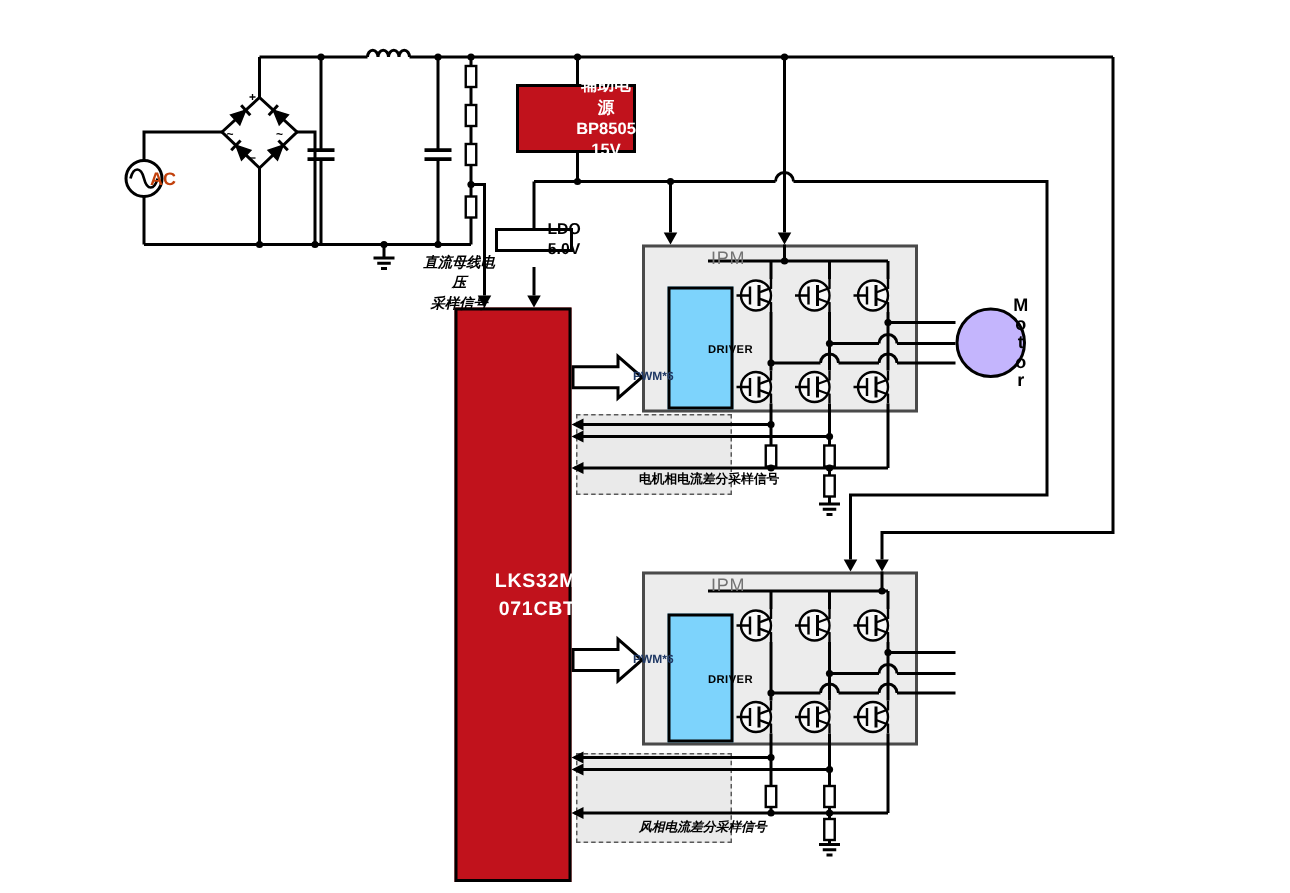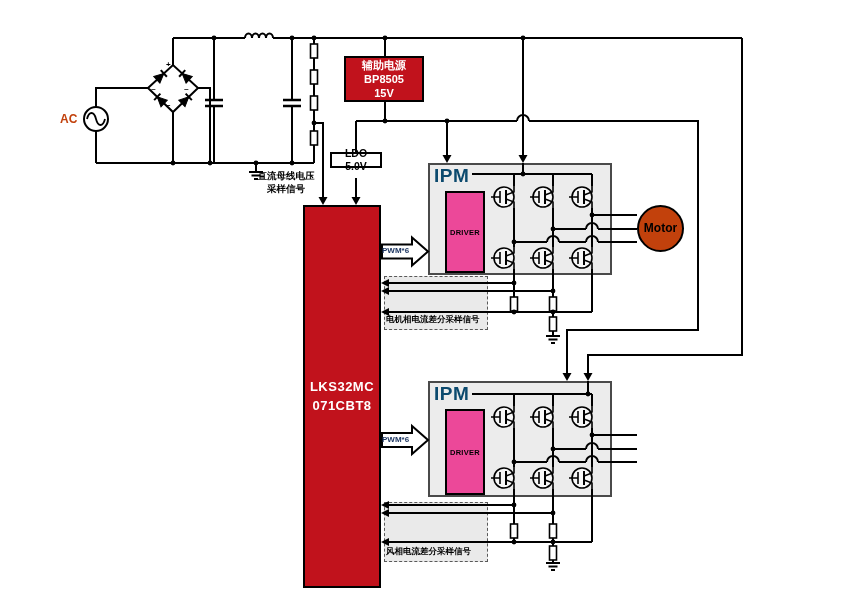--- a/index.html
+++ b/index.html
@@ -5,34 +5,34 @@
   html,body{margin:0;padding:0;background:#fff;}
   #canvas{position:relative;width:860px;height:595px;background:#fff;overflow:hidden;
           font-family:"Liberation Sans","DejaVu Sans",sans-serif;}
   .abs{position:absolute;box-sizing:border-box;}
   svg{position:absolute;left:0;top:0;}
   
   .ipm-box{background:#ECECEC;border:2px solid #4A4A4A;z-index:1;}
   .dashed-box{background:#EAEAEA;border:1.5px dashed #595959;z-index:1;}
   #wires{z-index:2;}
   
-  .lb{z-index:3;}
+  .lb{z-index:3;padding-left:40px;}
   .red-block{background:#C1121C;border:2px solid #000;color:#fff;font-weight:bold;
              display:flex;flex-direction:column;align-items:center;justify-content:center;text-align:center;}
   .white-block{background:#fff;border:2px solid #000;color:#000;font-weight:bold;
              display:flex;flex-direction:column;align-items:center;justify-content:center;text-align:center;}
-  .green-block{background:#ec4899;border:2px solid #000;color:#000;font-weight:bold;
+  .green-block{background:#7dd3fc;border:2px solid #000;color:#000;font-weight:bold;
              display:flex;align-items:center;justify-content:center;text-align:center;font-size:7.5px;letter-spacing:.3px;}
-  .machine{background:#c2410c;border:2.5px solid #000;border-radius:50%;color:#000;font-weight:bold;
+  .machine{background:#c4b5fd;border:2.5px solid #000;border-radius:50%;color:#000;font-weight:bold;
              display:flex;align-items:center;justify-content:center;text-align:center;font-size:12px;line-height:1.05;}
   .machine span{display:inline-block;width:36px;word-break:break-all;}
-  .ipm-label{font-size:19px;font-weight:bold;color:#0c4a6e;letter-spacing:.5px;}
+  .ipm-label{font-size:12px;font-weight:normal;color:#737373;letter-spacing:.5px;}
   .pwm-text{font-size:8px;font-weight:bold;color:#1F3864;text-align:left;}
   .small-label{font-size:8.5px;font-weight:bold;color:#000;text-align:left;white-space:nowrap;}
-  .dc-label{font-size:9.5px;font-weight:bold;color:#000;text-align:center;line-height:1.4;}
+  .dc-label{font-size:9.5px;font-weight:bold;color:#000;text-align:center;line-height:1.4;font-style:italic;}
   .ac-label{font-size:12px;font-weight:bold;color:#c2410c;}
   .aux-text{font-size:11px;line-height:1.3;}
   .ldo-text{font-size:10.5px;line-height:1.2;}
   .mcu-text{font-size:13px;line-height:1.45;letter-spacing:.5px;}
 </style>
 </head>
 <body>
 
 <div id="canvas">
 
@@ -241,15 +241,15 @@
 
   <div class="abs lb pwm-text" style="left:382px;top:246px;width:30px;">PWM*6</div>
   <div class="abs lb pwm-text" style="left:382px;top:434.5px;width:30px;">PWM*6</div>
 
   <div class="abs lb dc-label" style="left:242px;top:169px;width:88px;">
     <div>直流母线电压</div>
     <div>采样信号</div>
   </div>
 
   <div class="abs lb small-label" style="left:386px;top:314px;width:100px;">电机相电流差分采样信号</div>
-  <div class="abs lb small-label" style="left:386px;top:546px;width:100px;">风相电流差分采样信号</div>
+  <div class="abs lb small-label" style="left:386px;top:546px;width:100px;font-style:italic;">风相电流差分采样信号</div>
 
 </div>
 
 </body></html>

